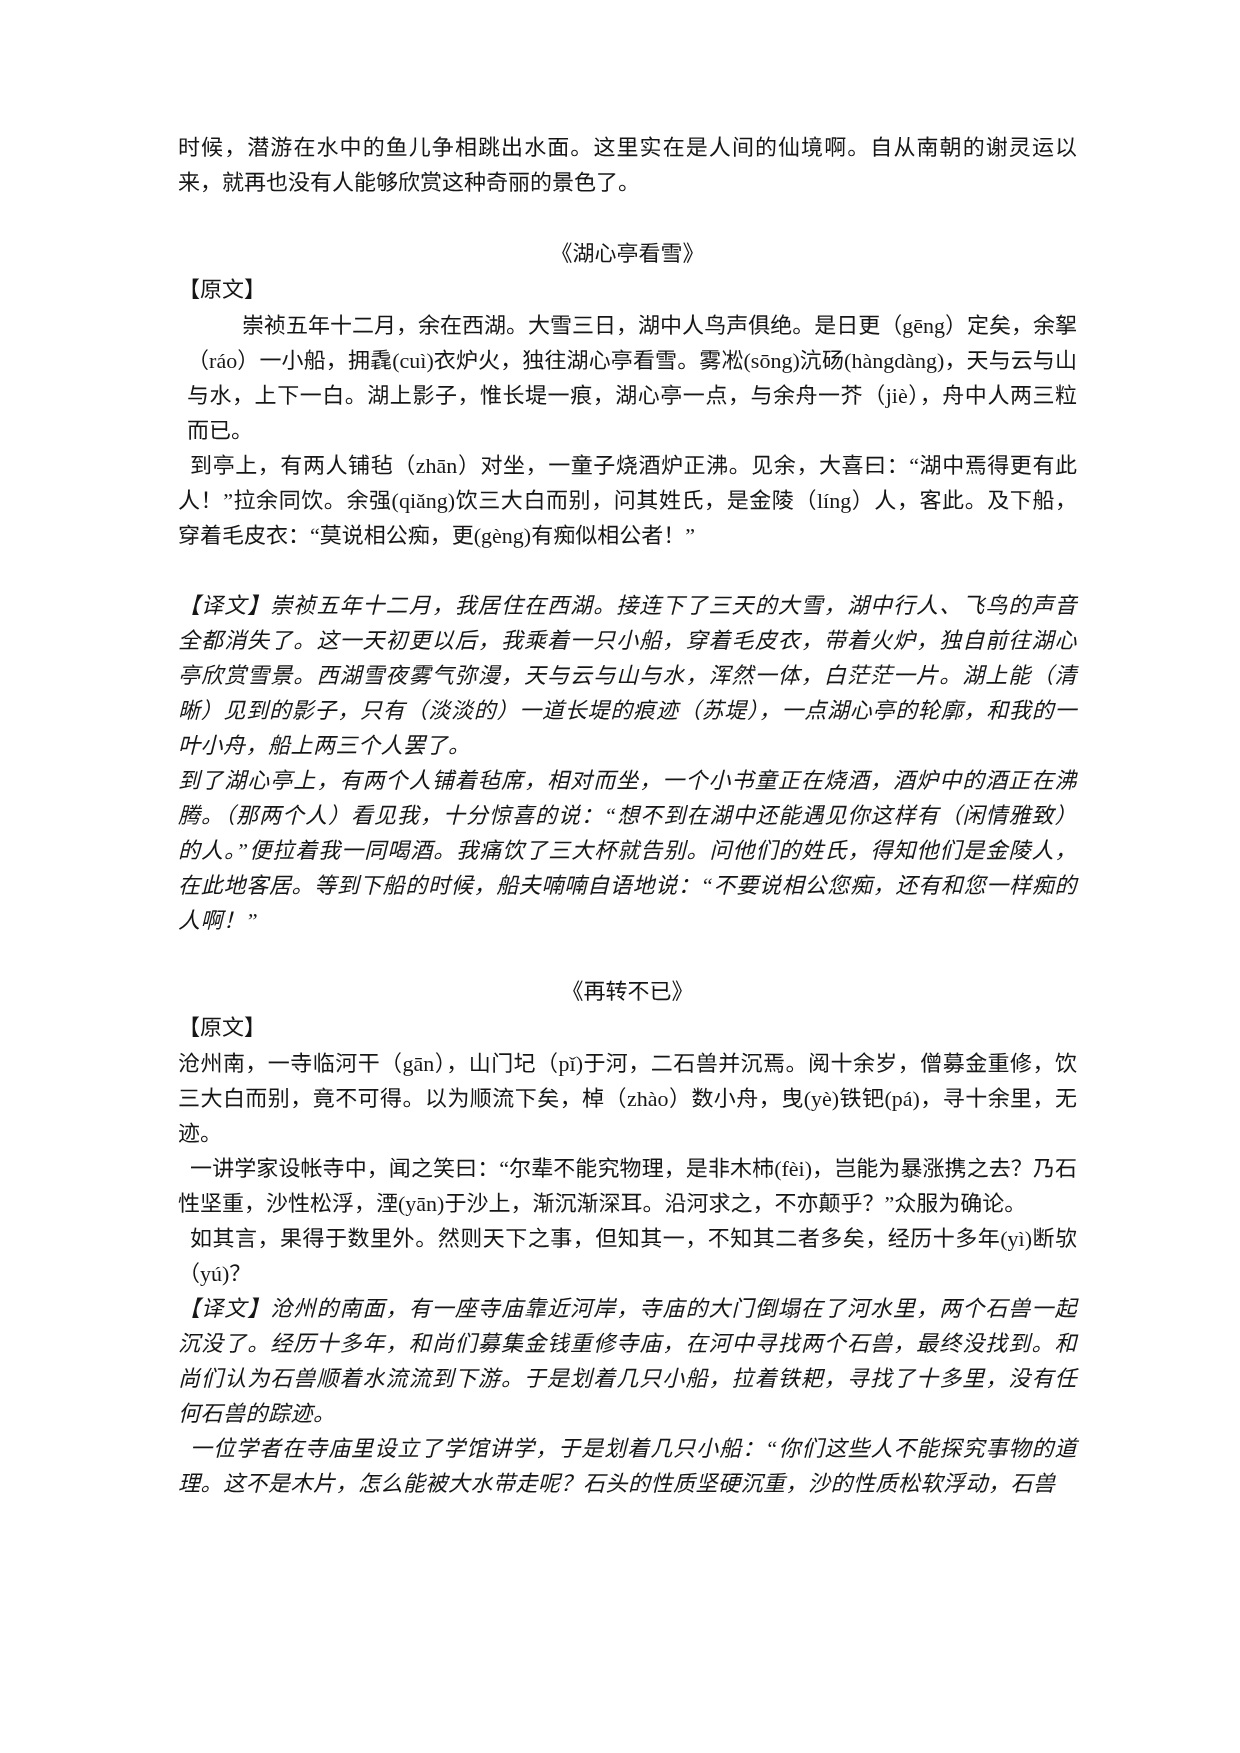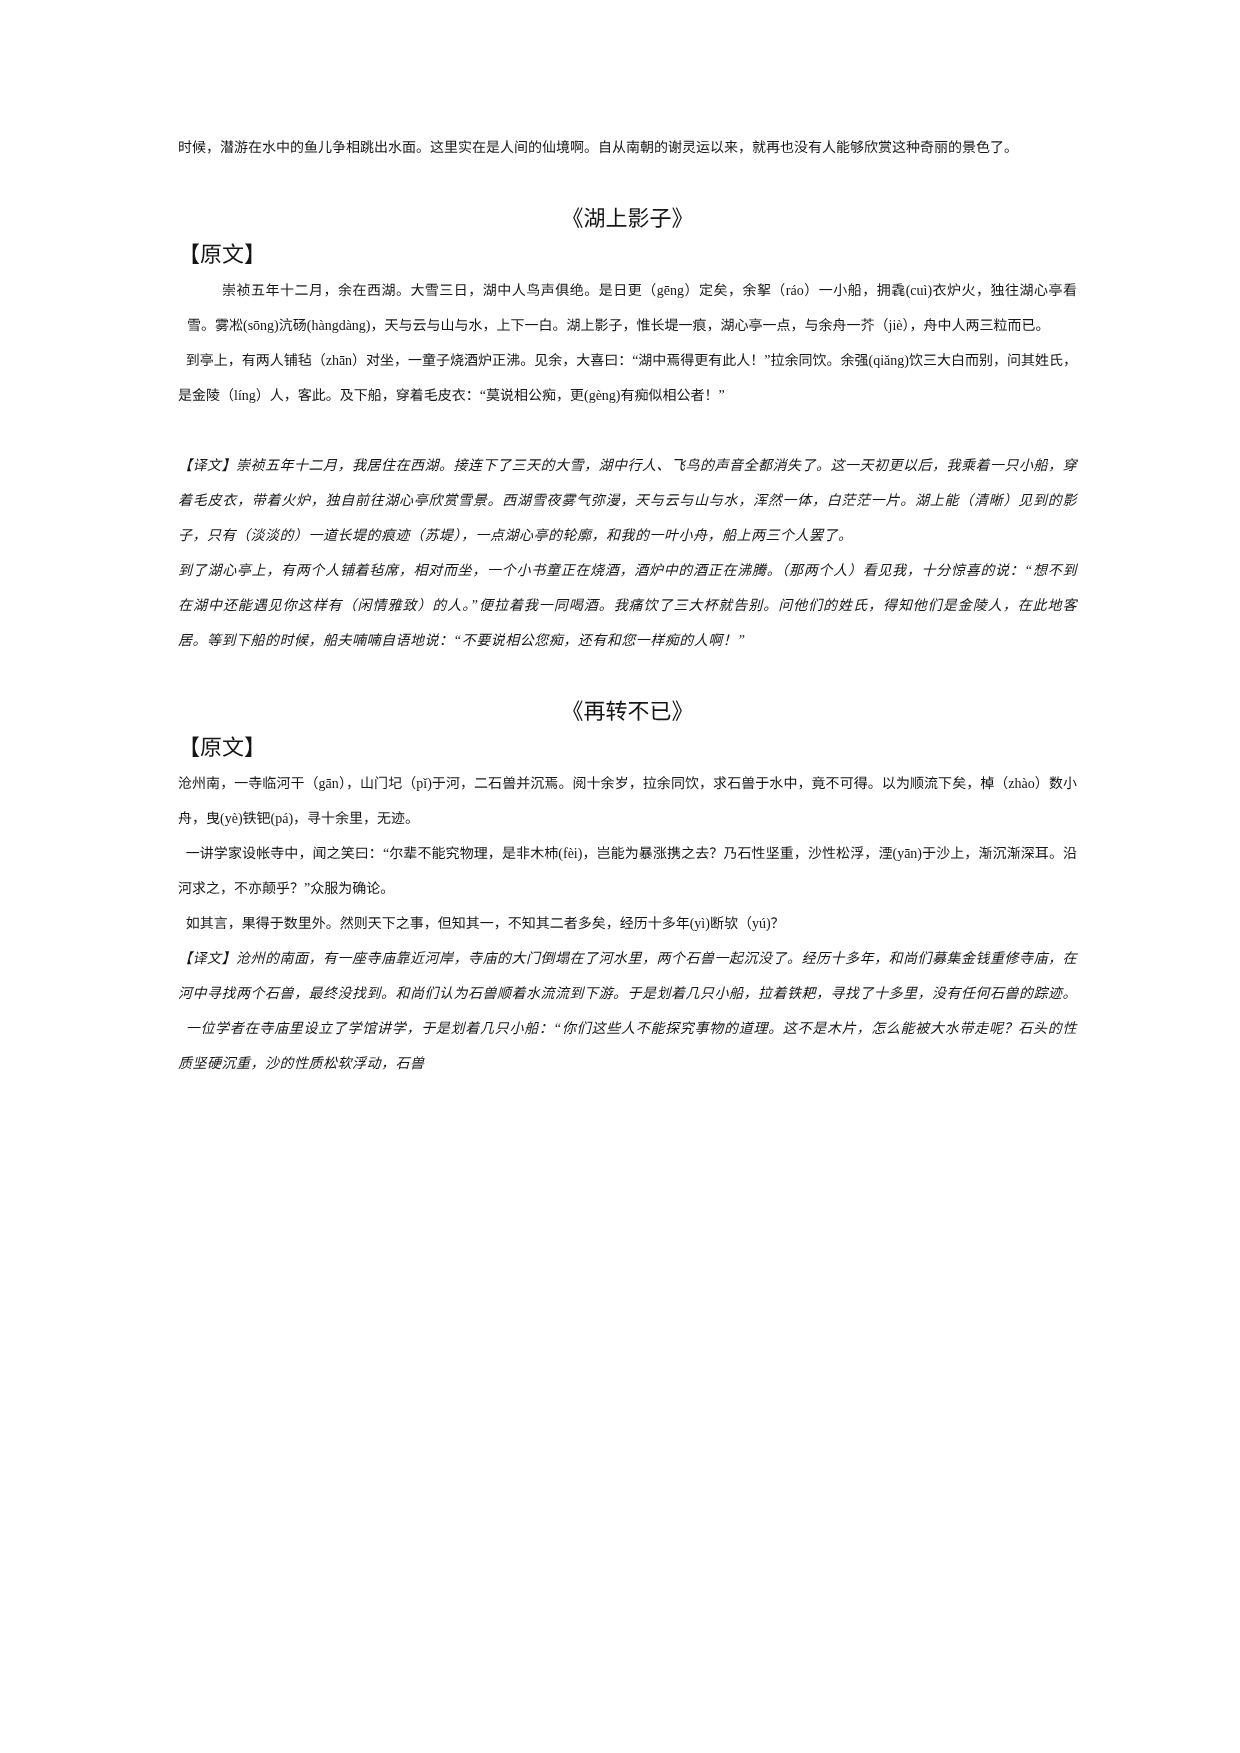--- a/index.html
+++ b/index.html
@@ -13,21 +13,21 @@
     min-height: 1753px;
     margin: 0 auto;
     background: #ffffff;
     box-sizing: border-box;
     padding: 130px 163px 80px 178px;
     color: #161616;
     font-family: "Liberation Serif", "DejaVu Serif", serif;
   }
   .para {
     margin: 0;
-    font-size: 14px;
+    font-size: 22px;
     line-height: 35px;
     text-align: justify;
     text-justify: inter-ideograph;
     word-break: break-all;
   }
   .title {
     margin: 35px 0 0 0;
     font-size: 22px;
     line-height: 37px;
     font-weight: normal;
@@ -49,37 +49,37 @@
   .gap-before { margin-top: 35px; }
   .inline-label { font-style: italic; }
 </style>
 </head>
 <body>
 
 <div class="page">
 
   <p class="para">时候，潜游在水中的鱼儿争相跳出水面。这里实在是人间的仙境啊。自从南朝的谢灵运以来，就再也没有人能够欣赏这种奇丽的景色了。</p>
 
-  <p class="title">《湖上影子》</p>
+  <p class="title">《湖心亭看雪》</p>
 
   <p class="block-label">【原文】</p>
 
   <p class="para indent-25">崇祯五年十二月，余在西湖。大雪三日，湖中人鸟声俱绝。是日更（gēng）定矣，余挐（ráo）一小船，拥毳(cuì)衣炉火，独往湖心亭看雪。雾凇(sōng)沆砀(hàngdàng)，天与云与山与水，上下一白。湖上影子，惟长堤一痕，湖心亭一点，与余舟一芥（jiè），舟中人两三粒而已。</p>
 
   <p class="para indent-05">到亭上，有两人铺毡（zhān）对坐，一童子烧酒炉正沸。见余，大喜曰：“湖中焉得更有此人！”拉余同饮。余强(qiǎng)饮三大白而别，问其姓氏，是金陵（líng）人，客此。及下船，穿着毛皮衣：“莫说相公痴，更(gèng)有痴似相公者！”</p>
 
   <p class="para translation gap-before"><span class="inline-label">【译文】</span><span>崇祯五年十二月，我居住在西湖。接连下了三天的大雪，湖中行人、飞鸟的声音全都消失了。这一天初更以后，我乘着一只小船，穿着毛皮衣，带着火炉，独自前往湖心亭欣赏雪景。西湖雪夜雾气弥漫，天与云与山与水，浑然一体，白茫茫一片。湖上能（清晰）见到的影子，只有（淡淡的）一道长堤的痕迹（苏堤），一点湖心亭的轮廓，和我的一叶小舟，船上两三个人罢了。</span></p>
 
   <p class="para translation">到了湖心亭上，有两个人铺着毡席，相对而坐，一个小书童正在烧酒，酒炉中的酒正在沸腾。（那两个人）看见我，十分惊喜的说：“想不到在湖中还能遇见你这样有（闲情雅致）的人。”便拉着我一同喝酒。我痛饮了三大杯就告别。问他们的姓氏，得知他们是金陵人，在此地客居。等到下船的时候，船夫喃喃自语地说：“不要说相公您痴，还有和您一样痴的人啊！”</p>
 
   <p class="title">《再转不已》</p>
 
   <p class="block-label">【原文】</p>
 
-  <p class="para">沧州南，一寺临河干（gān），山门圮（pǐ)于河，二石兽并沉焉。阅十余岁，拉余同饮，求石兽于水中，竟不可得。以为顺流下矣，棹（zhào）数小舟，曳(yè)铁钯(pá)，寻十余里，无迹。</p>
+  <p class="para">沧州南，一寺临河干（gān），山门圮（pǐ)于河，二石兽并沉焉。阅十余岁，僧募金重修，饮三大白而别，竟不可得。以为顺流下矣，棹（zhào）数小舟，曳(yè)铁钯(pá)，寻十余里，无迹。</p>
 
   <p class="para indent-05">一讲学家设帐寺中，闻之笑曰：“尔辈不能究物理，是非木杮(fèi)，岂能为暴涨携之去？乃石性坚重，沙性松浮，湮(yān)于沙上，渐沉渐深耳。沿河求之，不亦颠乎？”众服为确论。</p>
 
 
   <p class="para indent-05">如其言，果得于数里外。然则天下之事，但知其一，不知其二者多矣，经历十多年(yì)断欤（yú)？</p>
 
   <p class="para translation"><span class="inline-label">【译文】</span><span>沧州的南面，有一座寺庙靠近河岸，寺庙的大门倒塌在了河水里，两个石兽一起沉没了。经历十多年，和尚们募集金钱重修寺庙，在河中寻找两个石兽，最终没找到。和尚们认为石兽顺着水流流到下游。于是划着几只小船，拉着铁耙，寻找了十多里，没有任何石兽的踪迹。</span></p>
 
   <p class="para translation indent-05">一位学者在寺庙里设立了学馆讲学，于是划着几只小船：“你们这些人不能探究事物的道理。这不是木片，怎么能被大水带走呢？石头的性质坚硬沉重，沙的性质松软浮动，石兽</p>
 

